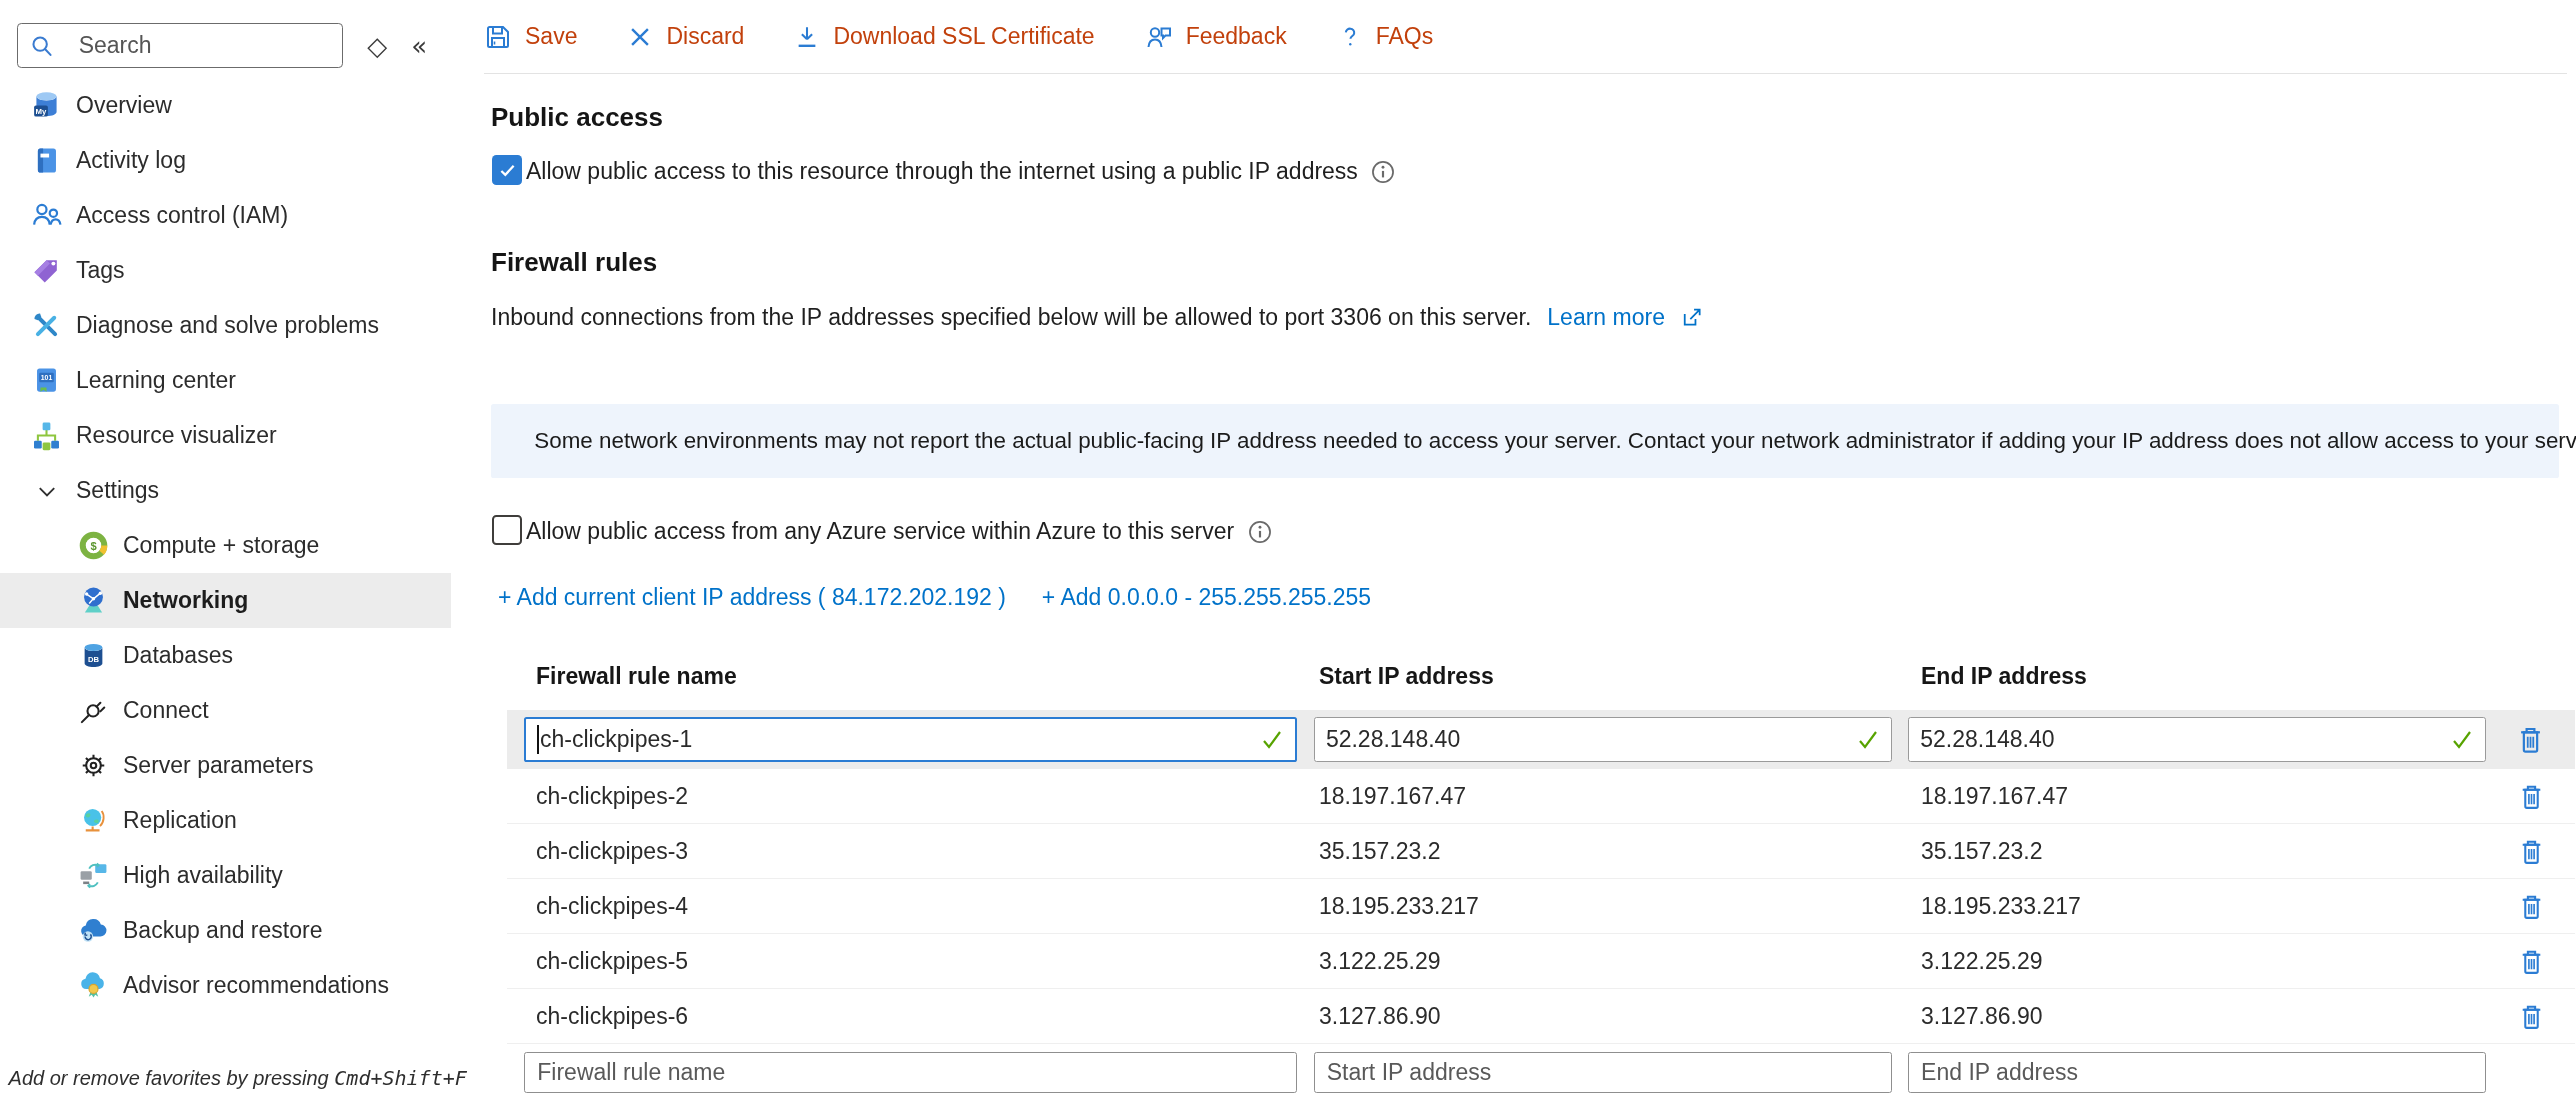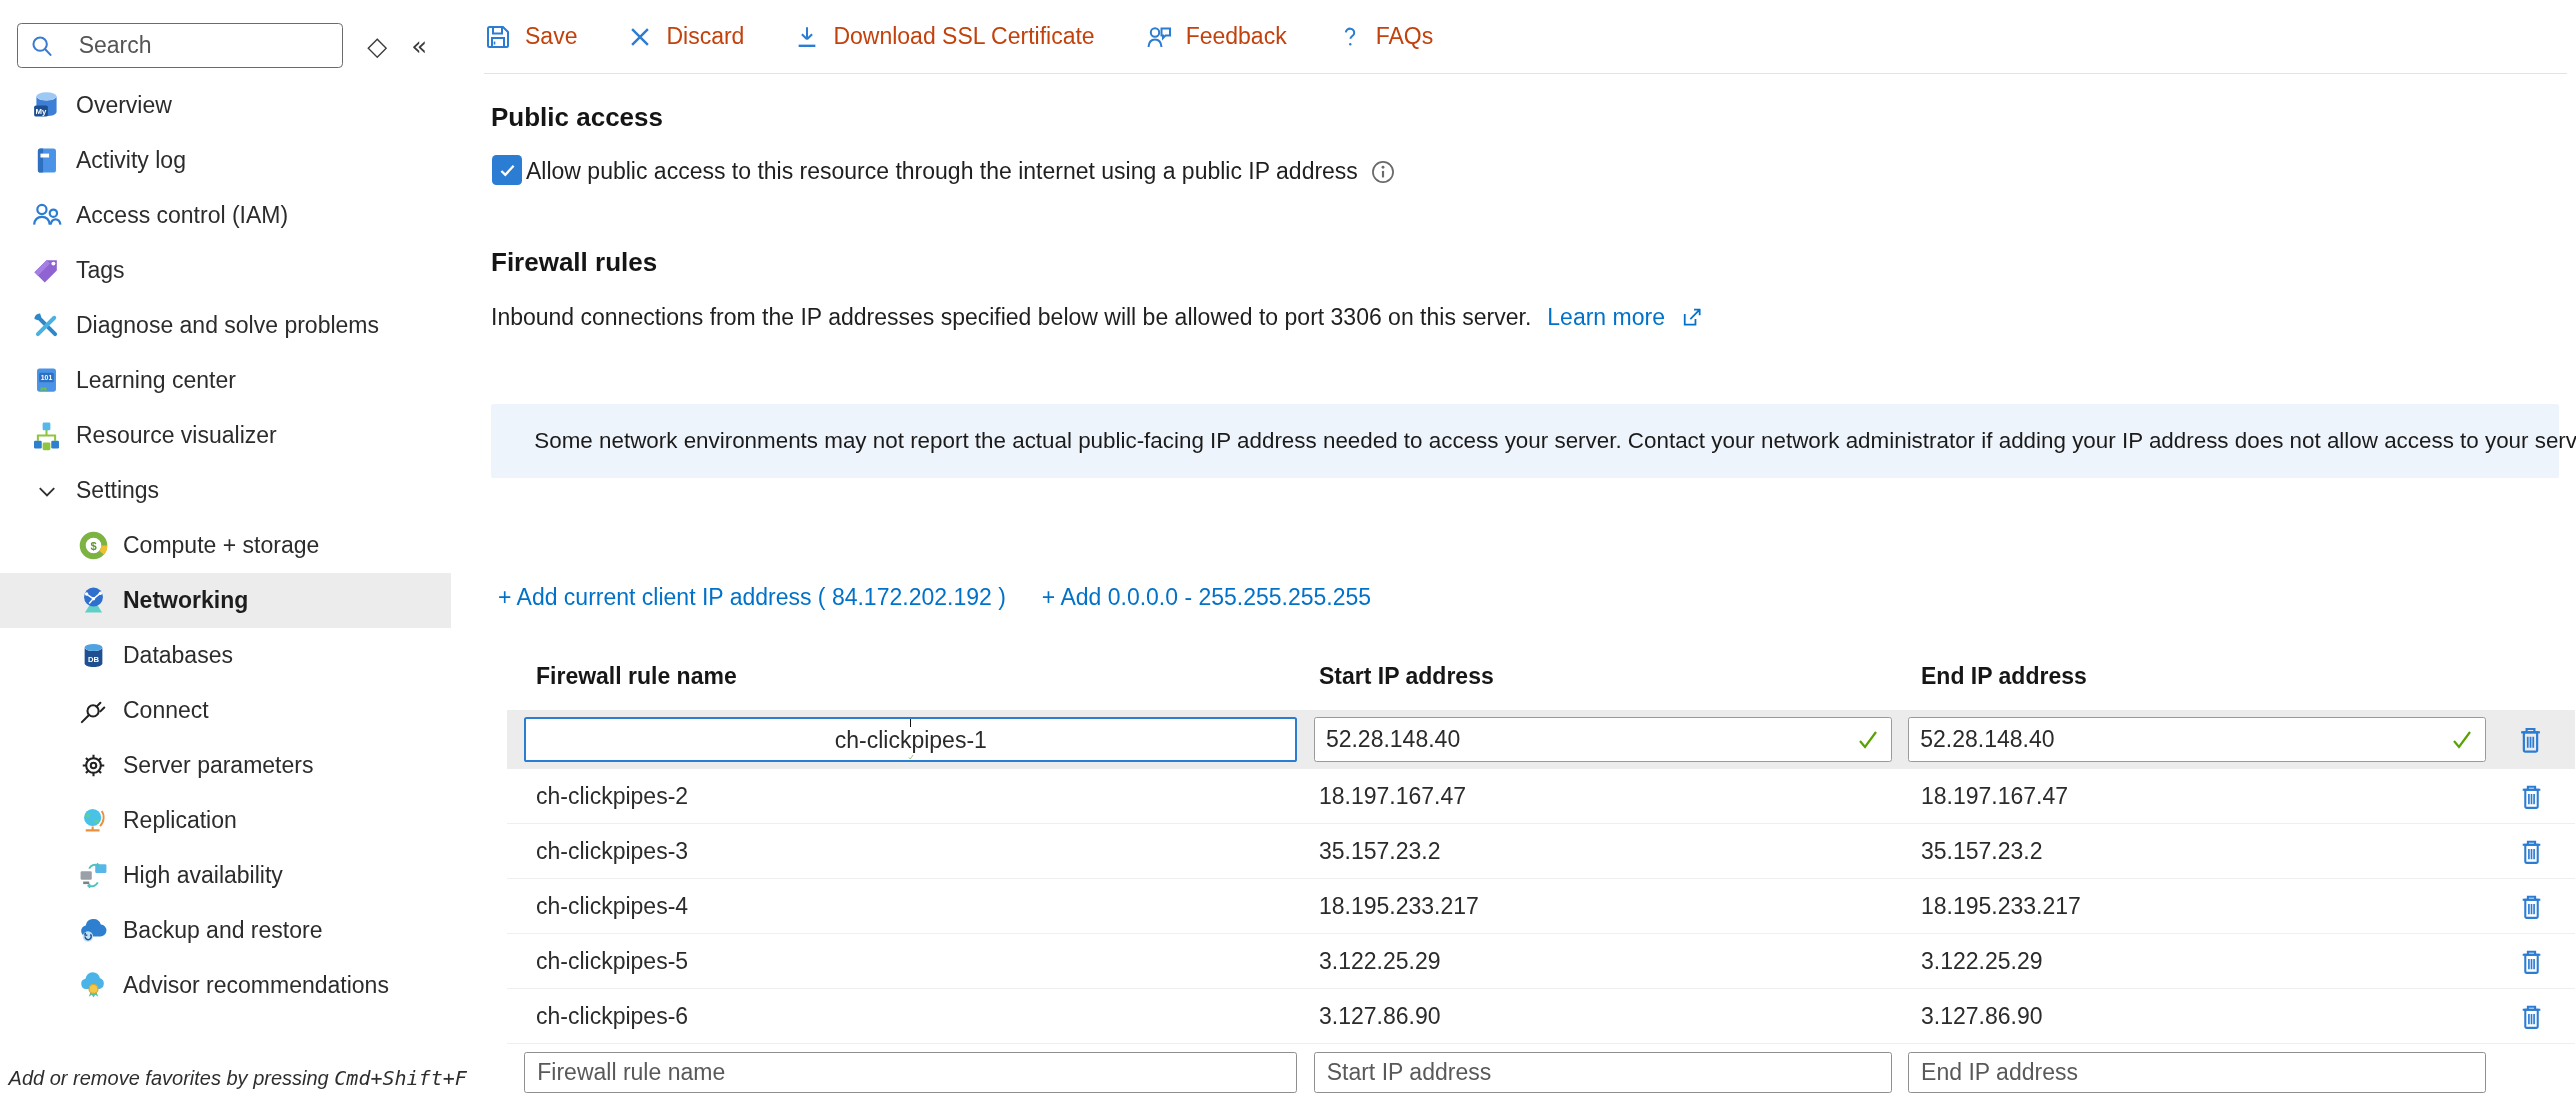--- a/index.html
+++ b/index.html
@@ -48,21 +48,21 @@
 
   .links-row { position:absolute; left:47px; top:584px; display:flex; gap:36px; font-size:23px; }
 
   
   .fw-table { position:absolute; left:56px; top:663px; width:2068px; }
   .fw-head { display:grid; grid-template-columns:783px 602px 596px 1fr; padding-left:29px; height:47px;
     align-items:start; font-size:23px; font-weight:700; color:#161616; }
   .fw-editrow { display:flex; align-items:center; height:59px; background:#ececec; padding-left:17.3px; }
   .fake-input { height:45px; background:#fff; border:1.7px solid #9a9a9a; border-radius:2.6px;
     display:flex; align-items:center; padding:0 11.2px; font-size:23px; color:#2a2a2a; }
-  .fake-input.focused { border:2.6px solid #2b7cd3;flex-direction:column; }
+  .fake-input.focused { border:2.6px solid #2b7cd3; }
   .fake-input .spacer { flex:1; }
   .caret { width:1.7px; height:29px; background:#111; margin-right:0.9px; }
   .w-name { width:773px; margin-right:16.4px; }
   .w-start { width:578px; margin-right:16.4px; }
   .w-end { width:578px; }
   .trash-btn { margin-left:28.5px; cursor:pointer; display:flex; align-items:center; }
   .fw-row { display:grid; grid-template-columns:783px 602px 596px 1fr; padding-left:29px; height:55px;
     align-items:center; font-size:23px; color:#2b2b2b; border-bottom:1.7px solid #efefef; }
   .fw-newrow { display:flex; align-items:center; margin-top:7px; padding-left:17.3px; height:43px; }
   .fw-newrow input { height:41px; border:1.7px solid #8f8f8f; border-radius:2.6px; padding:0 12px;
@@ -363,20 +363,29 @@
 
   <div class="banner">
     <svg width="31" height="31" viewBox="0 0 28 28">
       <circle cx="14" cy="14" r="13" fill="#1d62c6"></circle>
       <rect x="12.5" y="11.5" width="3" height="10" rx="1.2" fill="#fff"></rect>
       <circle cx="14" cy="7.6" r="1.9" fill="#fff"></circle>
     </svg>
     <span class="txt">Some network environments may not report the actual public-facing IP address needed to access your server.  Contact your network administrator if adding your IP address does not allow access to your server.</span>
   </div>
 
+  <div class="cb-row" style="top:515px;">
+    <div class="checkbox unchecked"></div>
+    <span class="cb-label">Allow public access from any Azure service within Azure to this server</span>
+    <svg class="info-ic" width="26" height="26" viewBox="0 0 24 24" fill="none">
+      <circle cx="12" cy="12" r="9.3" stroke="#6a6a6a" stroke-width="1.6"></circle>
+      <path d="M12 11v6" stroke="#6a6a6a" stroke-width="2"></path>
+      <circle cx="12" cy="7.6" r="1.3" fill="#6a6a6a"></circle>
+    </svg>
+  </div>
 
   <div class="links-row">
     <span class="link">+ Add current client IP address ( 84.172.202.192 )</span>
     <span class="link">+ Add 0.0.0.0 - 255.255.255.255</span>
   </div>
 
   <div class="fw-table">
 
     <div class="fw-head">
       <span>Firewall rule name</span>

